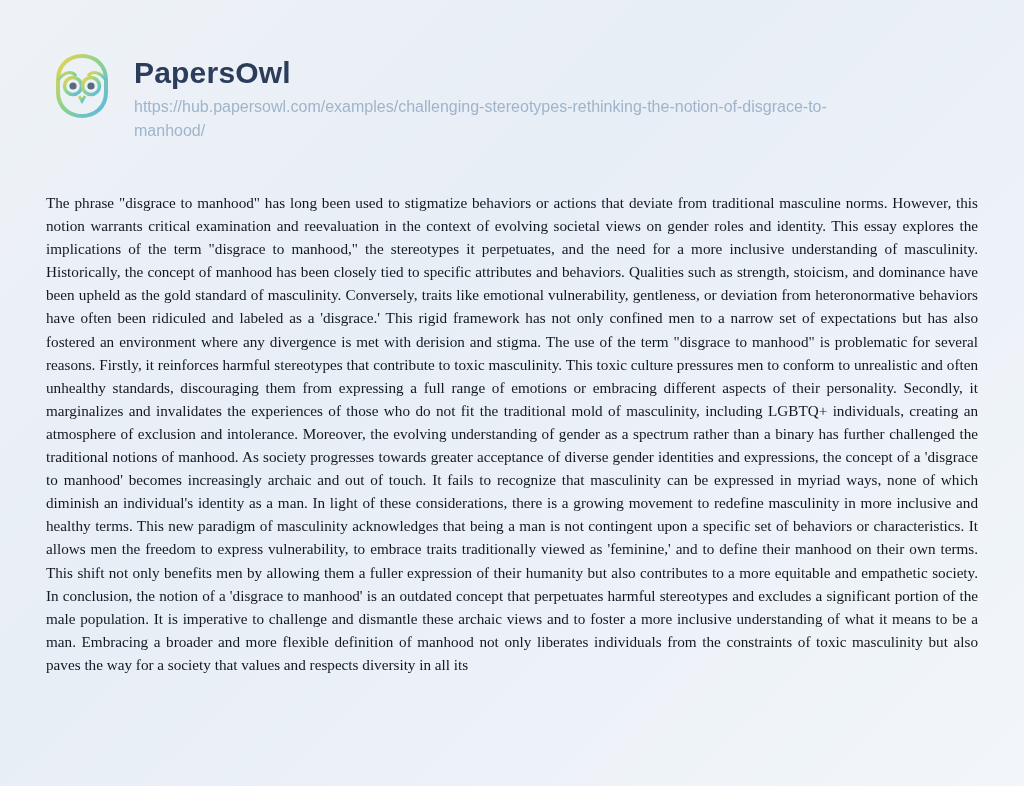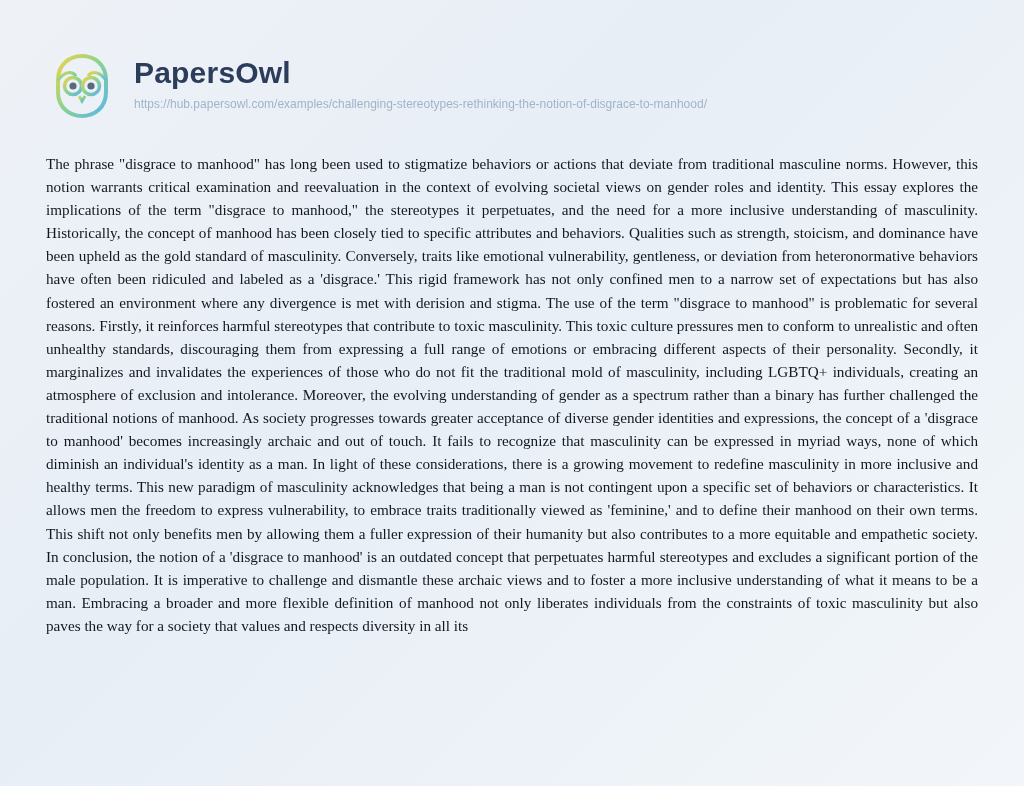--- a/index.html
+++ b/index.html
@@ -17,21 +17,21 @@
     position: relative;
     width: 1024px;
     height: 786px;
     box-sizing: border-box;
     padding: 46px 46px 0 46px;
   }
   .header {
     display: flex;
     align-items: flex-start;
     gap: 16px;
-    margin-bottom: 30px;
+    margin-bottom: 48px;
   }
   .logo-mark {
     width: 72px;
     height: 72px;
     flex: 0 0 72px;
     position: relative;
     margin-top: 4px;
   }
   .logo-mark svg {
     display: block;
@@ -42,21 +42,21 @@
   .brand-name {
     font-family: "Liberation Sans", sans-serif;
     font-size: 30px;
     font-weight: bold;
     color: #2b3d5b;
     letter-spacing: 0.2px;
     line-height: 1.1;
   }
   .brand-url {
     font-family: "Liberation Sans", sans-serif;
-    font-size: 12px;
+    font-size: 16px;
     color: #9fb4cb;
     line-height: 1.5;
     margin-top: 6px;
     max-width: 760px;
     word-break: break-word;
   }
   .doc-title {
     font-family: "Liberation Sans", sans-serif;
     font-size: 29px;
     font-weight: normal;

